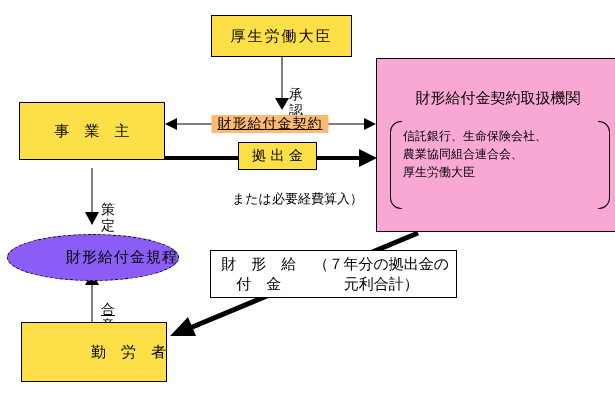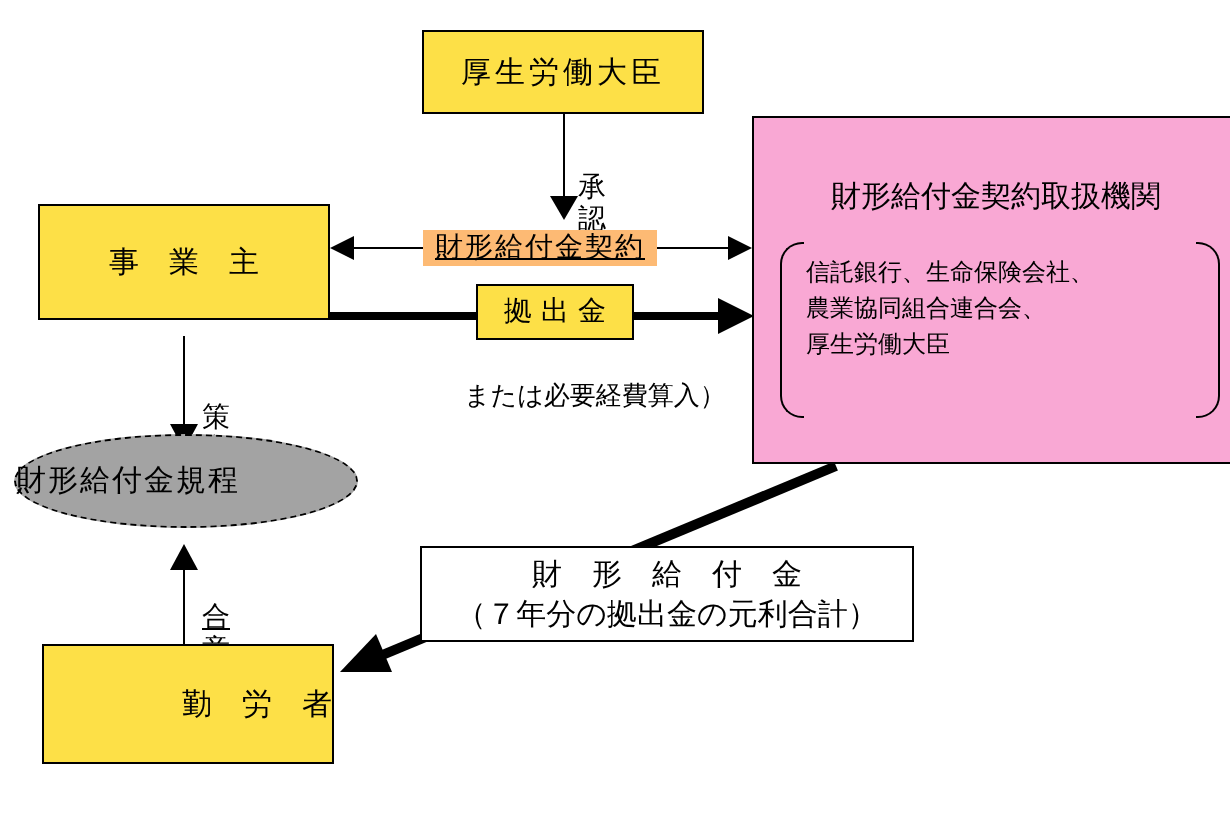--- a/index.html
+++ b/index.html
@@ -17,44 +17,44 @@
   .vlabel{
     position:absolute;z-index:2;width:16px;font-size:14px;line-height:16px;
     word-break:break-all;text-align:center;margin-top:20px;
   }
   .note{position:absolute;z-index:2;font-size:13px;line-height:15px;}
   #minister-box{left:211px;top:15px;width:141px;height:42px;letter-spacing:2px;}
   #employer-box{left:19px;top:102px;width:146px;height:58px;}
   #worker-box{left:21px;top:322px;width:146px;height:60px;justify-content:flex-end;}
   #contribution-box{left:238px;top:142px;width:79px;height:28px;font-size:14px;}
   #regulation-ellipse{
-    position:absolute;left:7px;top:217px;width:170px;height:45px;z-index:2;
-    border:1px dashed #000;border-radius:50%;background:#a3a3a3;
-    display:flex;align-items:center;justify-content:flex-start;font-size:15px;letter-spacing:1px;
+    position:absolute;left:7px;top:234px;width:170px;height:45px;z-index:2;
+    border:1px dashed #000;border-radius:50%;background:#8b5cf6;
+    display:flex;align-items:center;justify-content:flex-end;font-size:15px;letter-spacing:1px;
   }
   #contract-label-wrap{position:absolute;left:170px;top:115px;width:200px;height:17px;z-index:2;}
   #contract-label-wrap .bg{position:absolute;left:50%;transform:translateX(-50%);background:#fdba74;
     white-space:nowrap;font-size:14px;letter-spacing:1px;padding:0 6px;text-decoration:underline;}
   #institution-box{
     position:absolute;left:376px;top:58px;width:244px;height:174px;z-index:2;
     border:1px solid #000;background:#f9a8d4;box-sizing:border-box;
   }
   #institution-title{position:absolute;left:0;top:30px;width:100%;text-align:center;
     font-size:15px;white-space:nowrap;}
   .paren{position:absolute;width:12px;height:88px;top:62px;box-sizing:border-box;}
   #paren-left{left:13px;border-left:1px solid #000;border-top:1px solid #000;
     border-bottom:1px solid #000;border-radius:11px 0 0 11px;}
   #paren-right{right:9px;border-right:1px solid #000;border-top:1px solid #000;
     border-bottom:1px solid #000;border-radius:0 11px 11px 0;}
   #institution-list{position:absolute;left:26px;top:68px;width:180px;
     font-size:12px;line-height:18px;white-space:nowrap;}
   #benefit-box{
-    position:absolute;left:210px;top:273px;width:247px;height:48px;z-index:2;
+    position:absolute;left:210px;top:250px;width:247px;height:48px;z-index:2;
     border:1px solid #000;background:#fff;box-sizing:border-box;
-    display:flex;flex-direction:column;align-items:center;justify-content:center;
+    display:flex;flex-direction:row;align-items:center;justify-content:center;
     font-size:15px;line-height:20px;text-align:center;
   }
   #approval-label{left:288px;top:66px;}
   #formulate-label{left:100px;top:181px;}
   #agreement-label{left:100px;top:281px;text-decoration:underline;}
   #contribution-note-1{left:203px;top:176px;}
   #contribution-note-2{left:232px;top:191px;}
   #benefit-note{left:266px;top:319px;}
 </style>
 </head>

